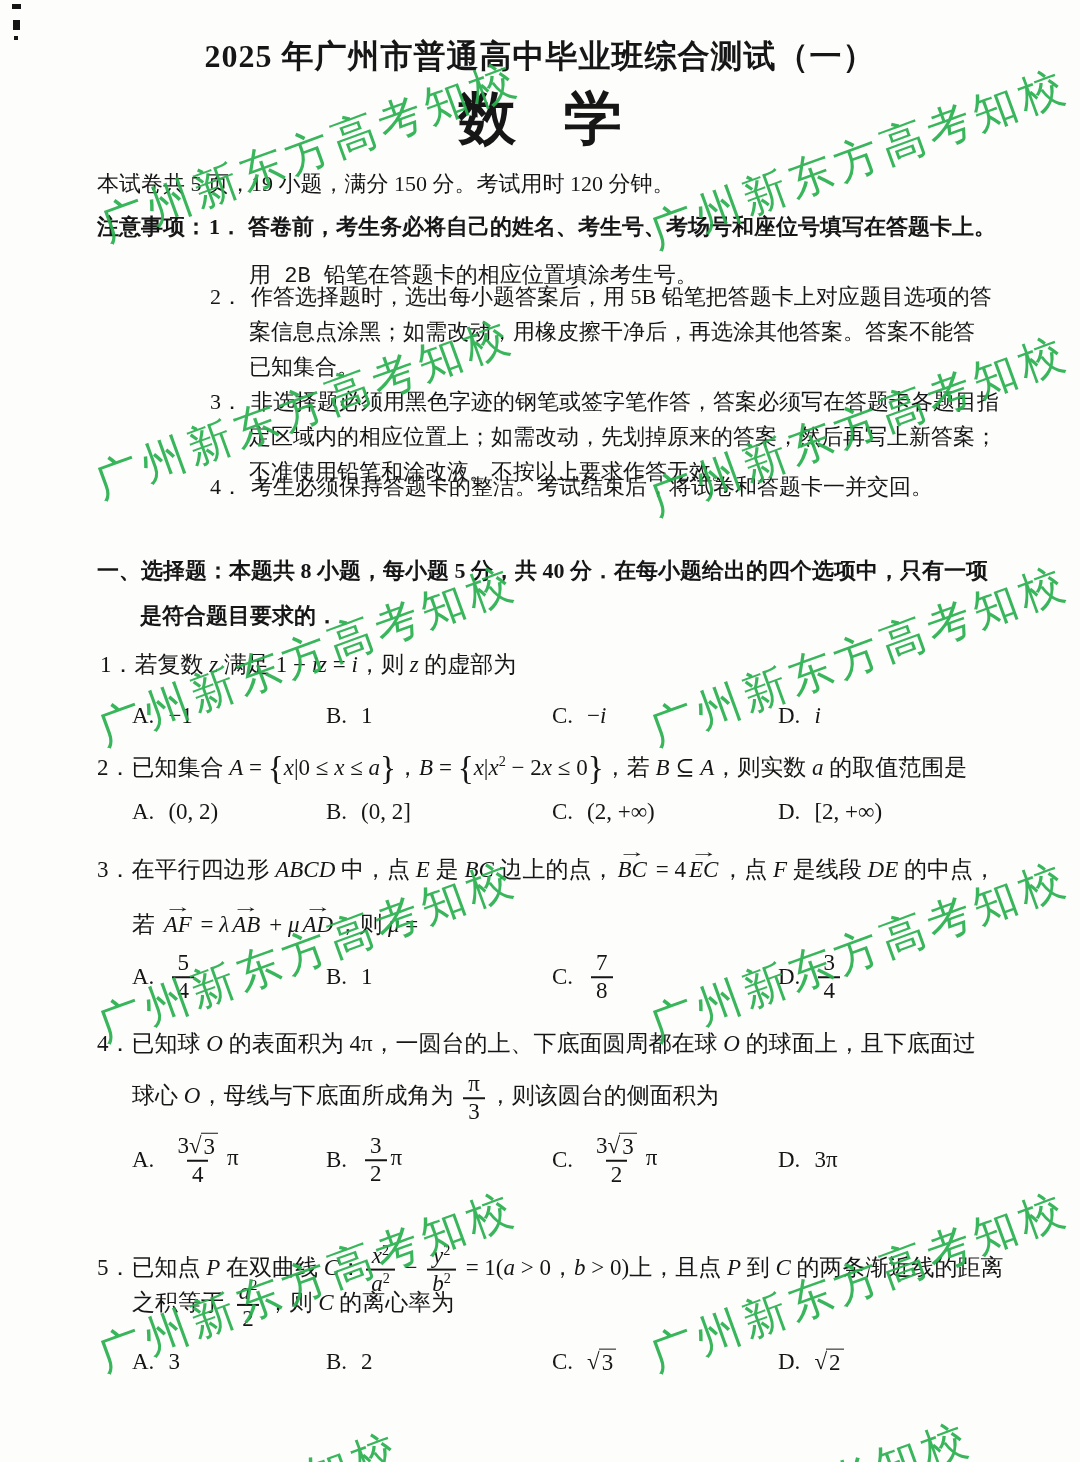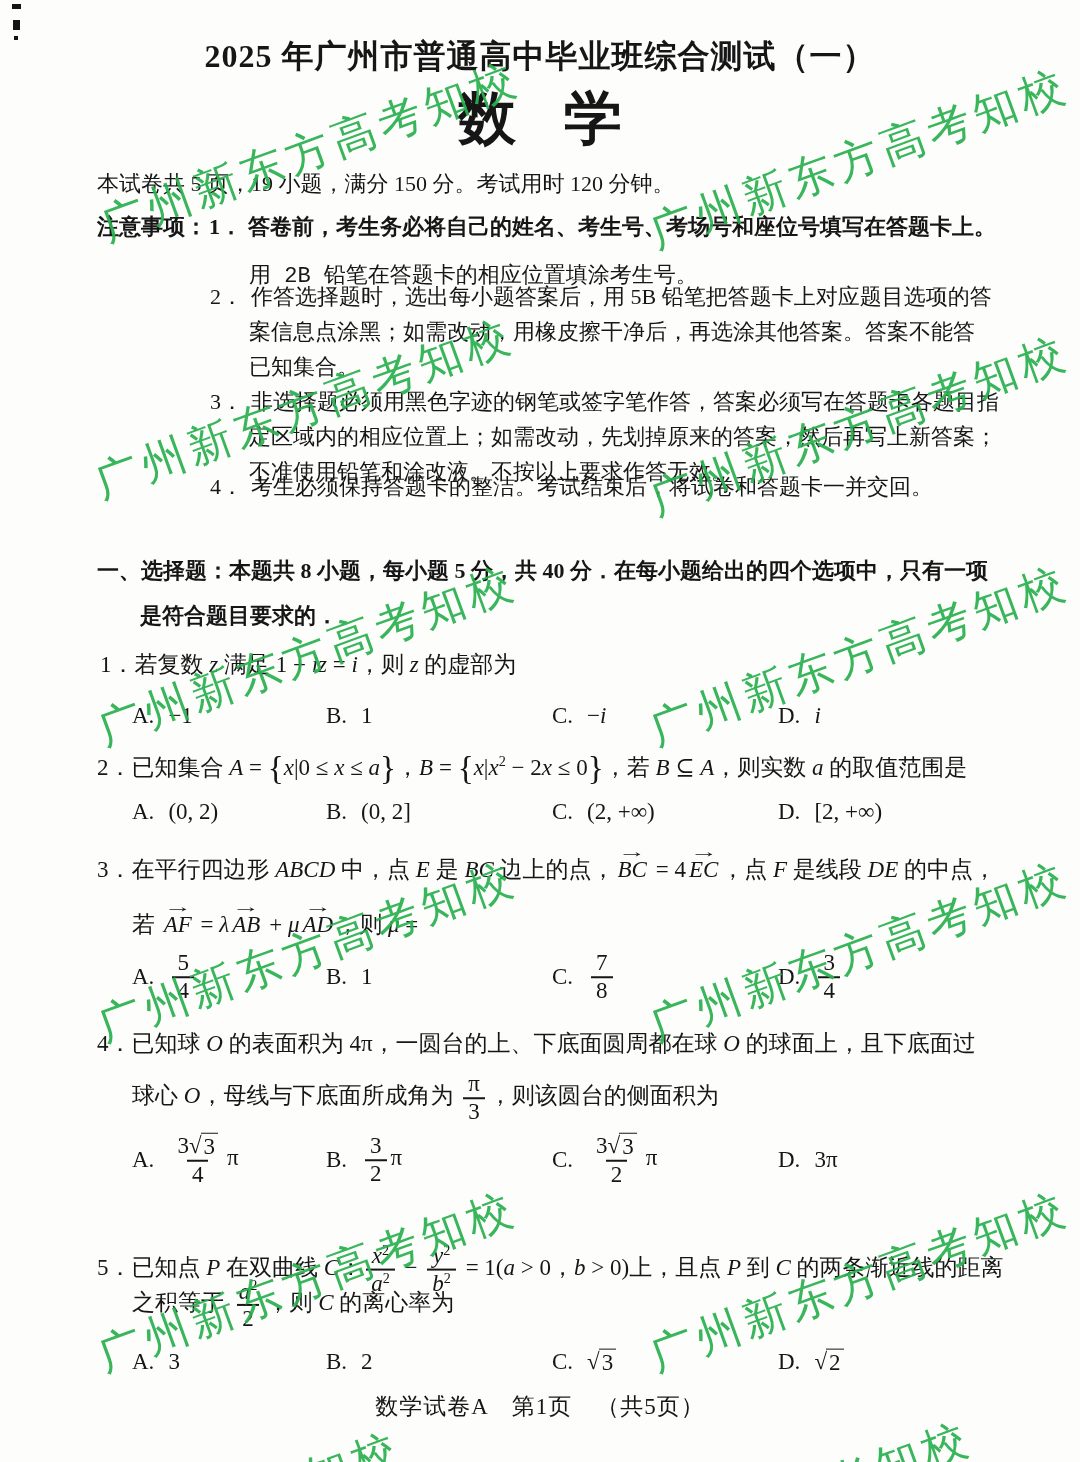--- a/index.html
+++ b/index.html
@@ -218,15 +218,14 @@
         </span></span>
   </div>
   <div class="opt" style="left:778px;top:1362px;">
     <span class="lbl">D.</span>
     <span><span class="msqrt">
           <span class="sign">√</span>
           <span class="arg"><span class="mt">2</span></span>
         </span></span>
   </div>
 
-  <div class="line center footer" style="top:1392px;">数学试卷A　第1页　（共5页）</div>
 
 </div>
 
 </body></html>

